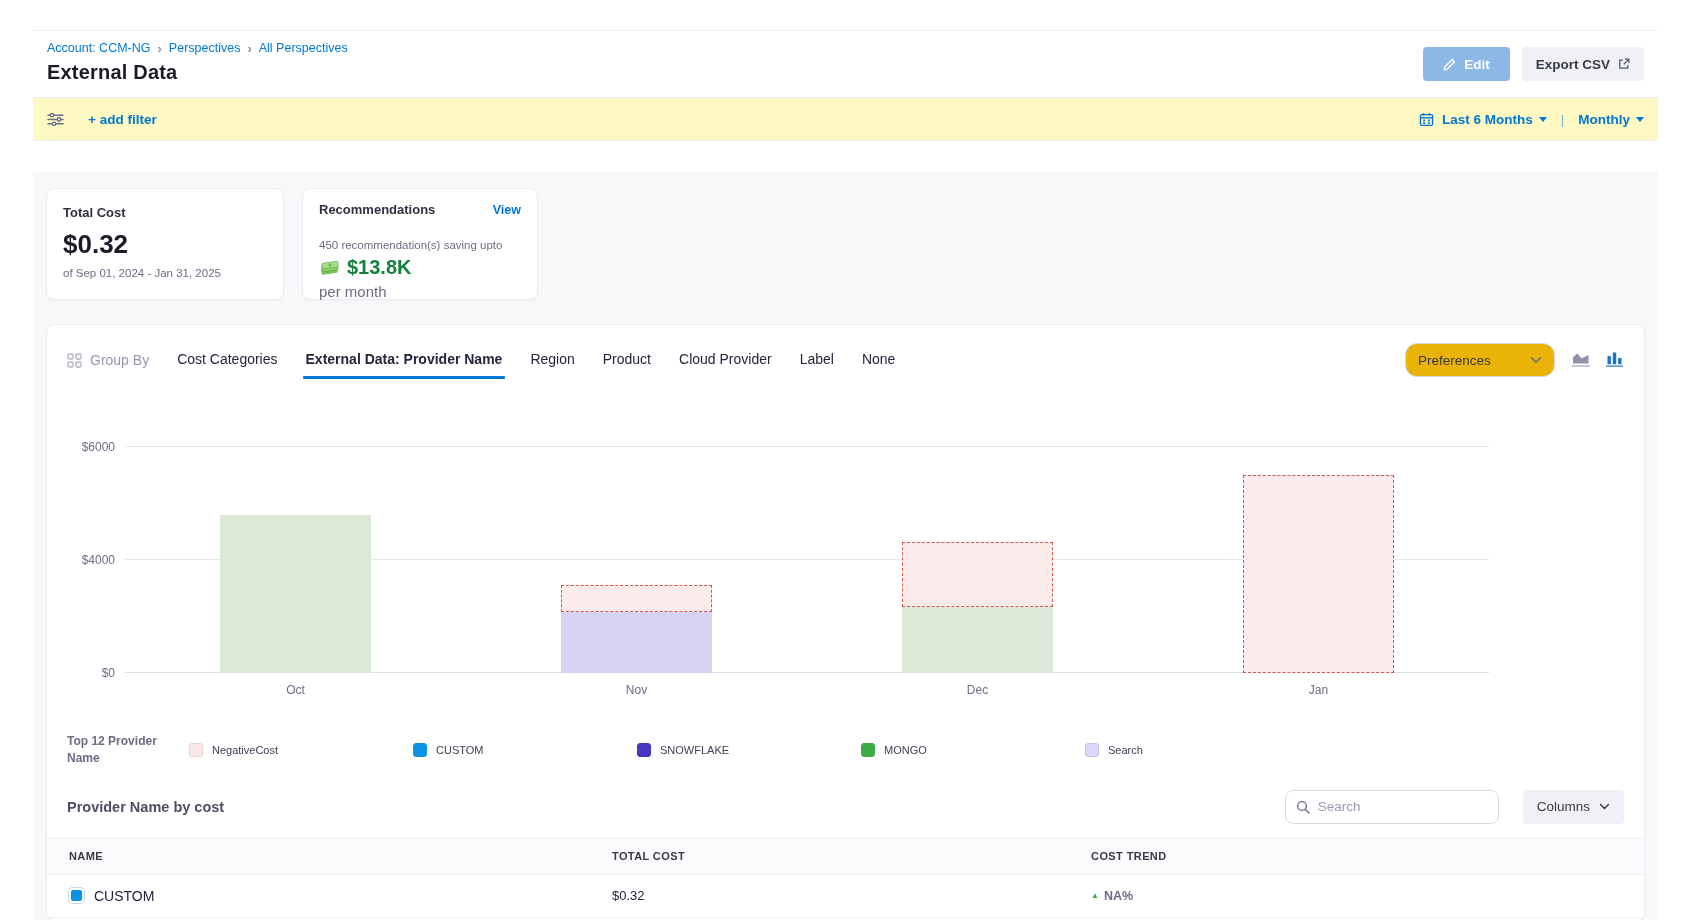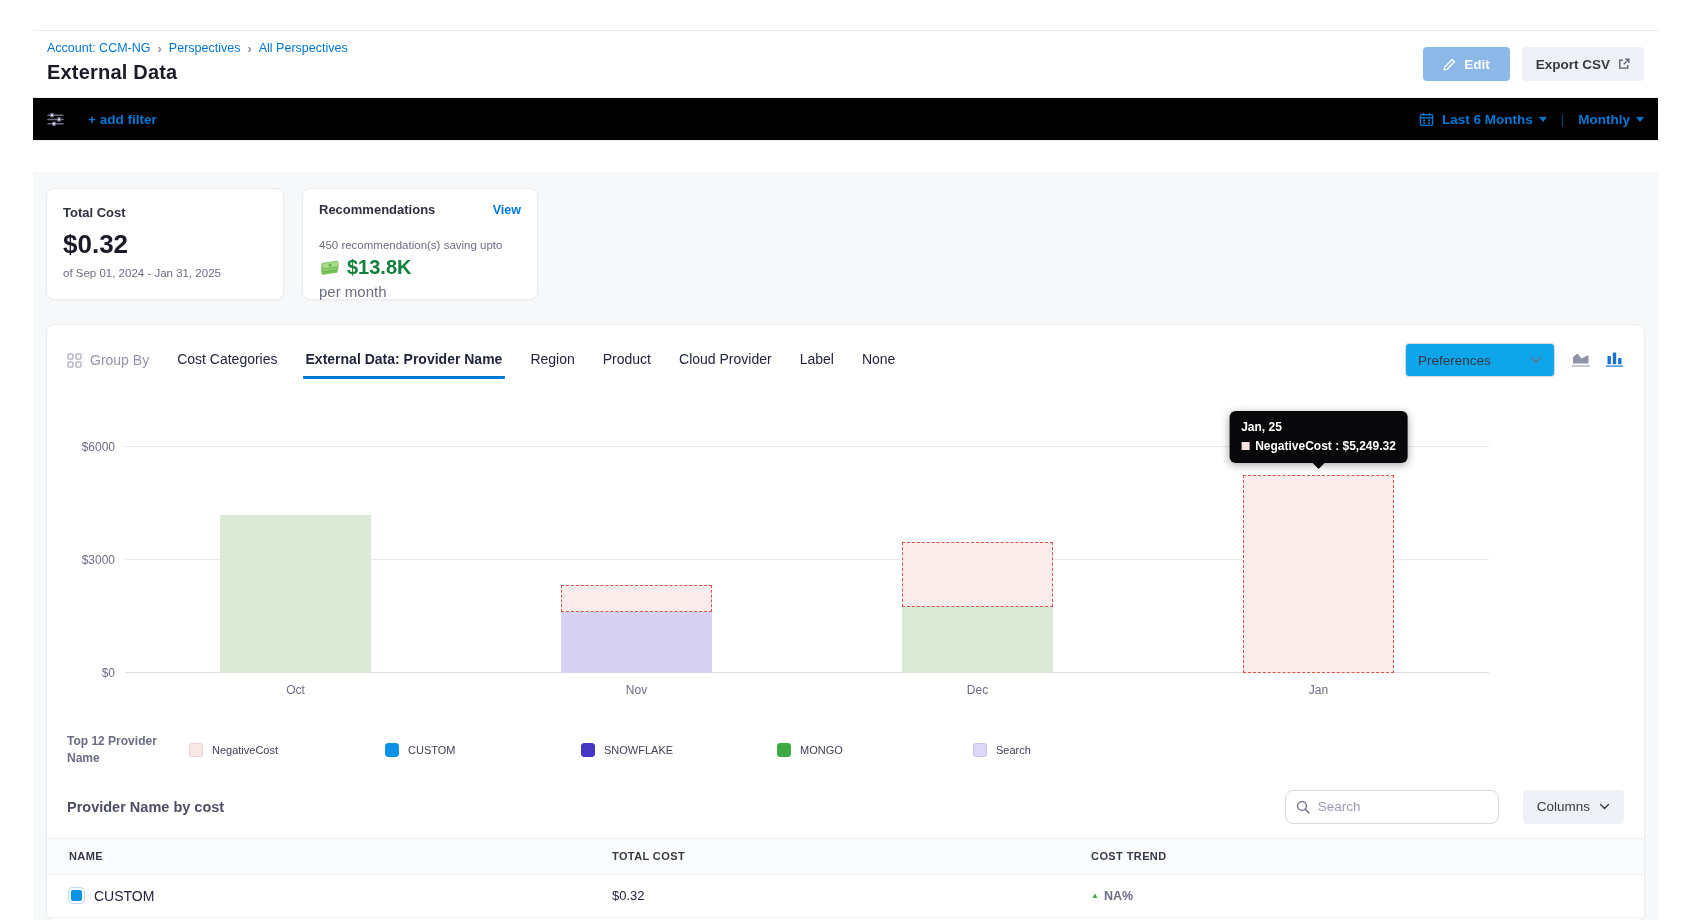--- a/index.html
+++ b/index.html
@@ -16,21 +16,21 @@
   .page-title { margin-top:6px; font-size:20px; font-weight:700; color:#1b1b28; letter-spacing:.2px; }
   .header-actions { position:absolute; right:14px; top:16px; display:flex; gap:12px; }
   .btn { height:34px; border:none; border-radius:4px; font-family:inherit; font-size:13.5px;
     font-weight:700; display:inline-flex; align-items:center; gap:8px; cursor:pointer; }
   .btn-edit { background:#8cb8e8; color:#fff; padding:0 20px; }
   .btn-export { background:#eff1f6; color:#383946; padding:0 14px; }
   .btn-export svg { color:#55586c; }
 
   
   .filter-bar { height:44px; border-top:1px solid #eceef3; border-bottom:1px solid #eceef3;
-    display:flex; align-items:center; padding:0 14px; background:#000000; }
+    display:flex; align-items:center; padding:0 14px; background:#fef9c3; }
   .sliders { color:#6b6d85; display:flex; margin-right:24px; cursor:pointer; }
   .add-filter { color:#0278d5; font-size:13.5px; font-weight:600; cursor:pointer; }
   .timeframe { margin-left:auto; display:flex; align-items:center; gap:8px; color:#0278d5;
     font-size:13.5px; font-weight:700; }
   .caret { width:0; height:0; border-left:4.5px solid transparent; border-right:4.5px solid transparent;
     border-top:5.5px solid #0278d5; display:inline-block; margin-left:2px; }
   .tf-sep { color:#0278d5; opacity:.55; font-weight:400; margin:0 6px; }
   .tf-group { display:flex; align-items:center; gap:4px; cursor:pointer; }
 
   
@@ -56,23 +56,23 @@
     box-shadow:0 1px 2px rgba(40,41,61,.04); padding-bottom:2px; }
   .groupby-row { display:flex; align-items:center; padding:18px 20px 0; }
   .groupby-label { display:flex; align-items:center; gap:8px; color:#9496ab; font-size:14px;
     font-weight:500; margin-right:28px; }
   .tabs { display:flex; align-items:center; gap:28px; }
   .tab { font-size:14px; color:#22263c; cursor:pointer; position:relative; padding-bottom:2px; white-space:nowrap; }
   .tab.active { font-weight:700; }
   .tab.active::after { content:""; position:absolute; left:-3px; right:-3px; bottom:-10px;
     height:3px; background:#0278d5; border-radius:1px; }
   .groupby-right { margin-left:auto; display:flex; align-items:center; gap:16px; }
-  .pref-select { width:150px; height:34px; border:1px solid #d8dae3; border-radius:4px;
+  .pref-select { width:150px; height:34px; border:1px solid #d8dae3; border-radius:12px;
     display:flex; align-items:center; justify-content:space-between; padding:0 12px;
-    font-size:13.5px; color:#383946; background:#0ea5e9; cursor:pointer;text-align:center; }
+    font-size:13.5px; color:#383946; background:#eab308; cursor:pointer;text-align:center; }
   .chart-type-icons { display:flex; align-items:center; gap:14px; }
   .icon-area { color:#8f93a8; cursor:pointer; }
   .icon-bars { color:#1a73d0; cursor:pointer; }
 
   
   .chart { position:relative; margin:6px 20px 0; height:330px; }
   .chart-plot { position:absolute; left:58px; right:135px; top:64px; bottom:40px; }
   .gridline { position:absolute; left:0; right:0; height:1px; background:#e8e8ee; }
   .gridline.axis { background:#dcdde4; }
   .y-label { position:absolute; right:calc(100% - 48px); width:48px; text-align:right;
@@ -85,21 +85,21 @@
     z-index:5; box-shadow:0 2px 8px rgba(0,0,0,.35); }
   .chart-tooltip::after { content:""; position:absolute; left:50%; bottom:-6px; transform:translateX(-50%);
     border-left:7px solid transparent; border-right:7px solid transparent; border-top:7px solid #08080a; }
   .tip-row { display:flex; align-items:center; gap:6px; margin-top:5px; }
   .tip-swatch { width:8px; height:8px; display:inline-block; }
 
   
   .legend-row { display:flex; align-items:center; margin:20px 20px 0; }
   .legend-title { width:122px; font-size:12px; font-weight:600; color:#6b6d85; line-height:1.45; }
   .legend-items { display:flex; flex:1; }
-  .legend-item { width:196px; display:flex; align-items:center; gap:9px; cursor:pointer; }
+  .legend-item { width:224px; display:flex; align-items:center; gap:9px; cursor:pointer; }
   .swatch { width:14px; height:14px; border-radius:3px; border:1px solid transparent; flex:none; }
   .legend-label { font-size:11px; color:#3f4155; }
 
   
   .table-head-row { display:flex; align-items:center; padding:0 20px; margin-top:18px; height:42px; }
   .table-title { font-size:14.5px; font-weight:700; color:#4d4f66; }
   .table-head-right { margin-left:auto; display:flex; align-items:center; gap:24px; }
   .search-box { width:214px; height:34px; border:1px solid #d8dae3; border-radius:8px; background:#fff;
     display:flex; align-items:center; padding:0 10px; gap:8px; }
   .search-box input { border:none; outline:none; flex:1; font-family:inherit; font-size:13.5px; color:#22263c; min-width:0; }
@@ -261,27 +261,20 @@
                   <rect x="7.8" y="2.5" width="3.4" height="11.7" rx=".6"></rect>
                   <rect x="13.1" y="8" width="3.4" height="6.2" rx=".6"></rect>
                 </svg>
             </span>
           </div>
         </div>
       </div>
 
       <div class="chart">
         <div class="chart-plot">
-          <div class="chart-tooltip" style="left: 87.5%; bottom: 209.724px;">
-            <div>Jan, 25</div>
-            <div class="tip-row">
-              <span class="tip-swatch" style="background: rgb(246, 230, 228);"></span>
-              <span>NegativeCost : $5,249.32</span>
-            </div>
-          </div>
         <div class="gridline axis" style="bottom: 0px;"></div>
             <div class="gridline" style="bottom: 113px;"></div>
             <div class="gridline" style="bottom: 226px;"></div>
             <div class="chart-slot" style="left: 0%; width: 25%;">
               <div class="bar-seg" style="bottom: 0px; height: 158.2px; background: rgb(219, 233, 214);"></div>
             </div>
             <div class="x-label" style="left: 0%; width: 25%;">Oct</div>
             <div class="chart-slot" style="left: 25%; width: 25%;">
               <div class="bar-seg" style="bottom: 0px; height: 61.3967px; background: rgb(215, 210, 241);"></div>
               <div class="bar-seg" style="bottom: 61.3967px; height: 26.3667px; background: rgb(251, 236, 235); border: 1.5px dashed rgb(217, 84, 77);"></div>
@@ -291,21 +284,21 @@
               <div class="bar-seg" style="bottom: 0px; height: 65.9167px; background: rgb(219, 233, 214);"></div>
               <div class="bar-seg" style="bottom: 65.9167px; height: 65.1633px; background: rgb(251, 236, 235); border: 1.5px dashed rgb(217, 84, 77);"></div>
             </div>
             <div class="x-label" style="left: 50%; width: 25%;">Dec</div>
             <div class="chart-slot" style="left: 75%; width: 25%;">
               <div class="bar-seg" style="bottom: 0px; height: 197.724px; background: rgb(251, 236, 235); border: 1.5px dashed rgb(217, 84, 77);"></div>
             </div>
             <div class="x-label" style="left: 75%; width: 25%;">Jan</div>
           </div>
       <div class="y-label" style="bottom: 33px;">$0</div>
-          <div class="y-label" style="bottom: 146px;">$3000</div>
+          <div class="y-label" style="bottom: 146px;">$4000</div>
           <div class="y-label" style="bottom: 259px;">$6000</div>
         </div>
 
       <div class="legend-row">
         <div class="legend-title">Top 12 Provider Name</div>
         <div class="legend-items">
           <span class="legend-item">
             <span class="swatch" style="background: rgb(248, 233, 231); border-color: rgb(231, 210, 207);"></span>
             <span class="legend-label">NegativeCost</span>
           </span>

